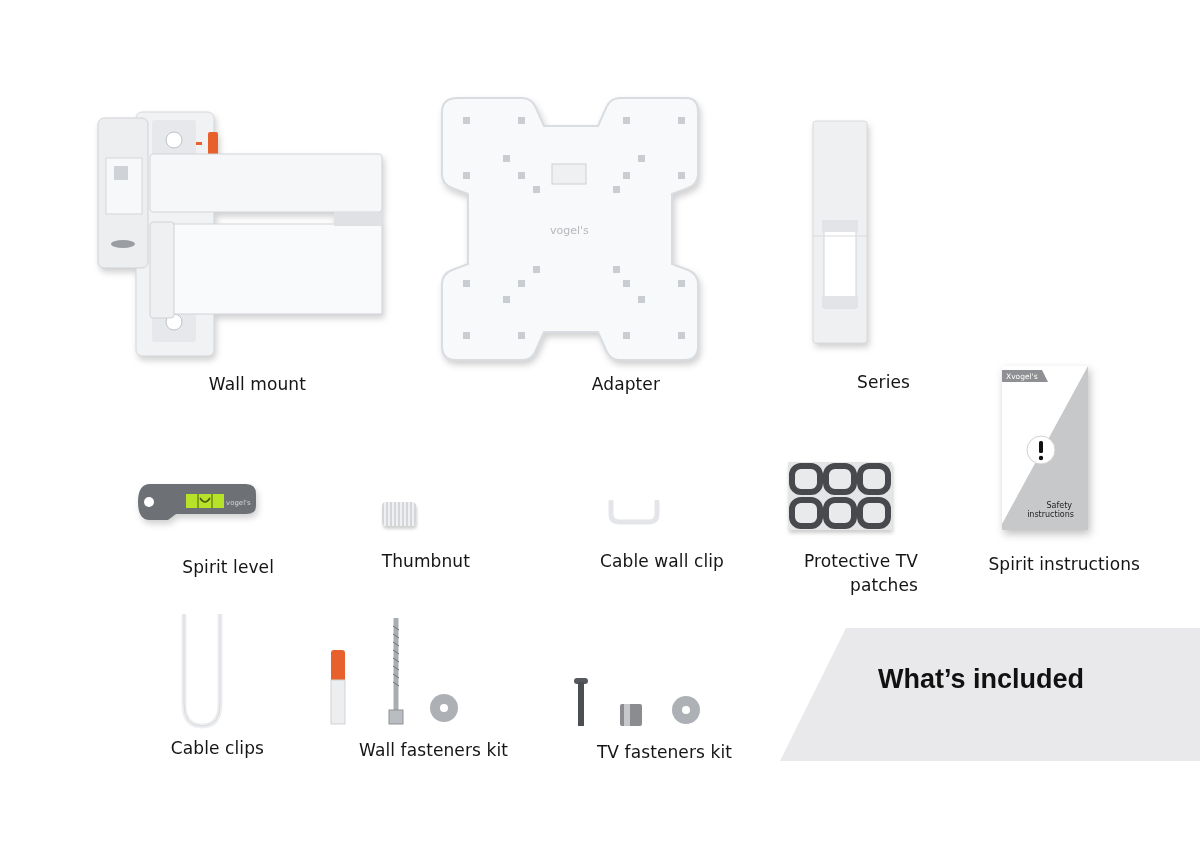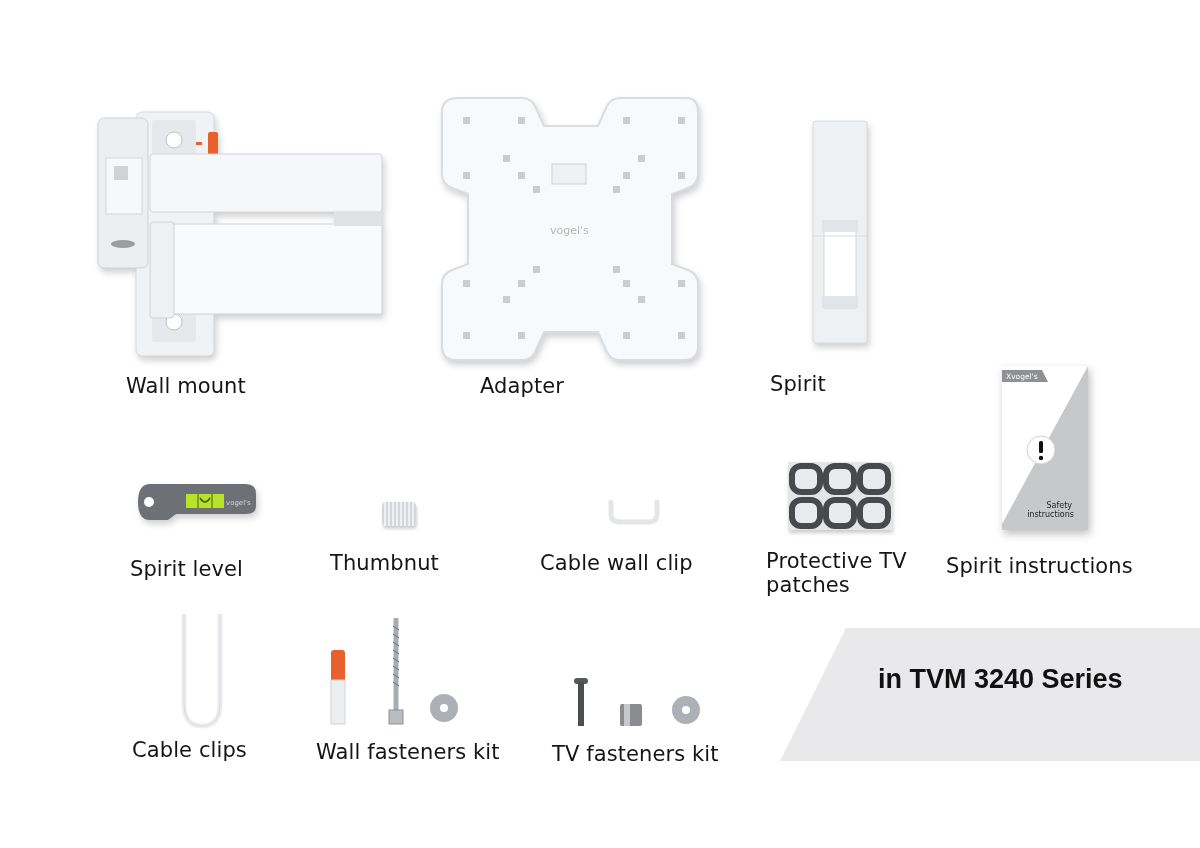--- a/index.html
+++ b/index.html
@@ -1,18 +1,18 @@
 <!DOCTYPE html>
 <html><head>
 <meta charset="utf-8">
 <style>
   html,body{margin:0;padding:0;background:#fff;}
   body{width:1200px;height:848px;position:relative;overflow:hidden;font-family:"DejaVu Sans","Liberation Sans",sans-serif;color:#1a1a1a;}
   .abs{position:absolute;}
-  .label{position:absolute;font-size:21px;font-weight:400;text-align:left;white-space:nowrap;letter-spacing:0.1px;color:#151515;}
+  .label{position:absolute;font-size:17px;font-weight:400;text-align:right;white-space:nowrap;letter-spacing:0.1px;color:#151515;}
   .label.multi{white-space:normal;line-height:24px;}
   .shadow{filter:drop-shadow(2px 4px 3px rgba(0,0,0,0.18));}
   .banner{position:absolute;left:780px;top:628px;width:420px;height:133px;background:#e9e9ec;clip-path:polygon(66px 0,100% 0,100% 100%,0 100%);}
   .banner-title{position:absolute;left:878px;top:662px;font-family:"Liberation Sans",sans-serif;font-weight:700;font-size:27px;line-height:34px;color:#111;}
 </style>
 </head>
 <body>
 
 <div class="abs shadow" style="left:96px;top:106px;width:290px;height:252px;">
   <svg width="290" height="252" viewBox="0 0 290 252">
@@ -77,21 +77,21 @@
 
 <div class="abs shadow" style="left:812px;top:120px;width:56px;height:226px;">
   <svg width="56" height="226" viewBox="0 0 56 226">
     <rect x="1" y="1" width="54" height="222" rx="3" fill="#eef0f2" stroke="#d8dadd"></rect>
     <rect x="12" y="104" width="32" height="84" fill="#fff" stroke="#d2d5d8"></rect>
     <rect x="10" y="100" width="36" height="12" fill="#e2e4e7"></rect>
     <rect x="10" y="176" width="36" height="12" fill="#e2e4e7"></rect>
     <line x1="1" y1="116" x2="55" y2="116" stroke="#d8dadd"></line>
   </svg>
 </div>
-<div class="label" style="left:770px;top:372px;width:140px;">Spirit</div>
+<div class="label" style="left:770px;top:372px;width:140px;">Series</div>
 
 <div class="abs" style="left:1002px;top:366px;width:86px;height:166px;filter:drop-shadow(2px 4px 4px rgba(0,0,0,0.25));">
   <svg width="86" height="166" viewBox="0 0 86 166">
     <rect x="0" y="0" width="86" height="164" fill="#fff"></rect>
     <polygon points="86,0 86,164 0,164 0,158" fill="#c7c8ca"></polygon>
     <polygon points="0,4 40,4 46,16 0,16" fill="#8e9094"></polygon>
     <text x="4" y="13" font-size="7.5" fill="#fff" font-family="DejaVu Sans, sans-serif">Xvogel's</text>
     <circle cx="39" cy="84" r="14" fill="#fff" stroke="#d0d0d0"></circle>
     <rect x="37" y="75" width="4" height="12" rx="1.5" fill="#111"></rect>
     <circle cx="39" cy="92" r="2.2" fill="#111"></circle>
@@ -172,14 +172,14 @@
     <rect x="54" y="28" width="6" height="22" fill="#c6c8cb"></rect>
 
     <circle cx="116" cy="34" r="14" fill="#adb0b4"></circle>
     <circle cx="116" cy="34" r="4" fill="#fff"></circle>
   </svg>
 </div>
 <div class="label" style="left:552px;top:742px;width:180px;">TV fasteners kit</div>
 
 <div class="banner"></div>
 <div class="banner-title">
-  <div>in TVM 3240 Series</div>
+  <div>What’s included</div>
 </div>
 
 </body></html>

